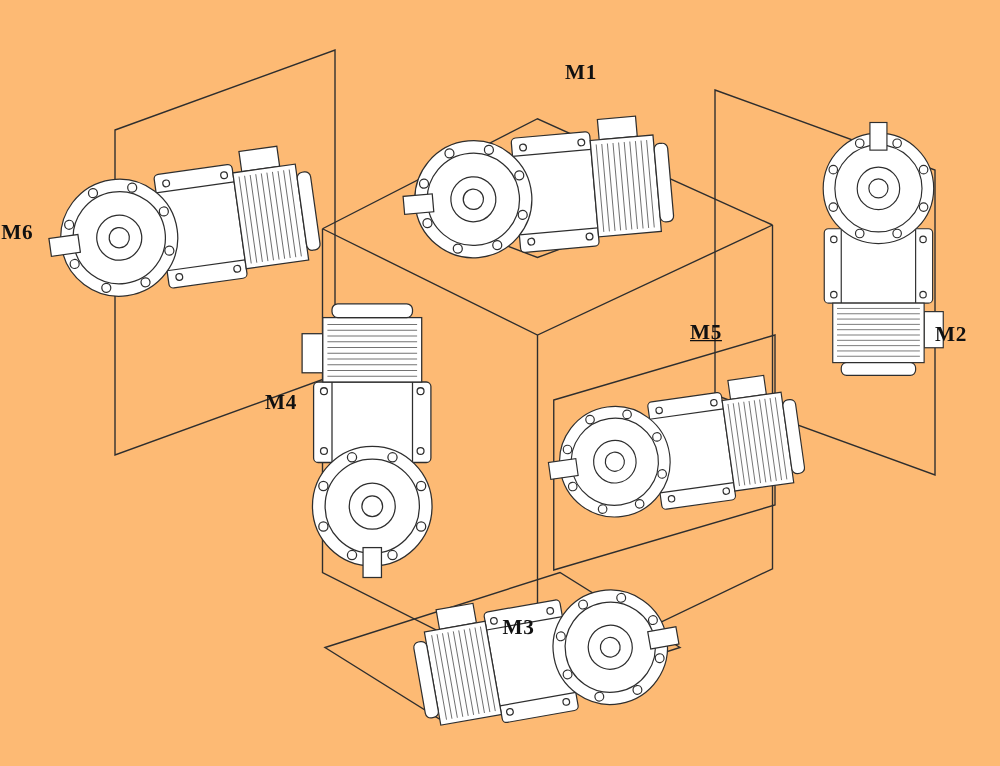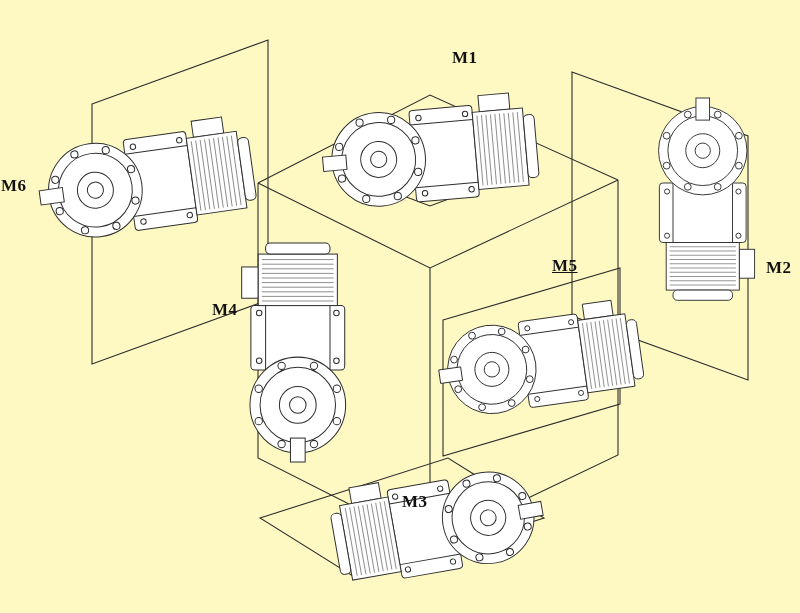--- a/index.html
+++ b/index.html
@@ -1,19 +1,19 @@
 <!DOCTYPE html>
 <html><head>
 <meta charset="utf-8">
 <style>
   html,body{margin:0;padding:0;background:#fff;}
   #stage{
     position:relative;
     width:800px;height:613px;
-    background:#fef9c3;
+    background:#fdba74;
     font-family:"Liberation Serif", serif;
     overflow:hidden;
   }
   #stage svg{position:absolute;left:0;top:0;}
   .pos-label{
     position:absolute;
     font-weight:700;
     font-size:17px;
     color:#111;
     letter-spacing:0.5px;
@@ -117,19 +117,19 @@
     <g transform="translate(432,322) rotate(-8) scale(0.85)">
       <use href="#gm"></use>
     </g>
 
     <g transform="translate(532,452) rotate(-10) scale(-0.88,0.88)">
       <use href="#gm"></use>
     </g>
   </svg>
 
   <div class="pos-label" style="left:452px;top:48px;">M1</div>
-  <div class="pos-label" style="left:766px;top:258px;">M2</div>
+  <div class="pos-label" style="left:748px;top:258px;">M2</div>
   <div class="pos-label" style="left:366px;top:492px;margin-left:36px;">M3</div>
-  <div class="pos-label" style="left:212px;top:300px;">M4</div>
+  <div class="pos-label" style="left:212px;top:312px;">M4</div>
   <div class="pos-label" style="left:552px;top:256px;text-decoration:underline;">M5</div>
   <div class="pos-label" style="left:1px;top:176px;">M6</div>
 
 </div>
 
 </body></html>

